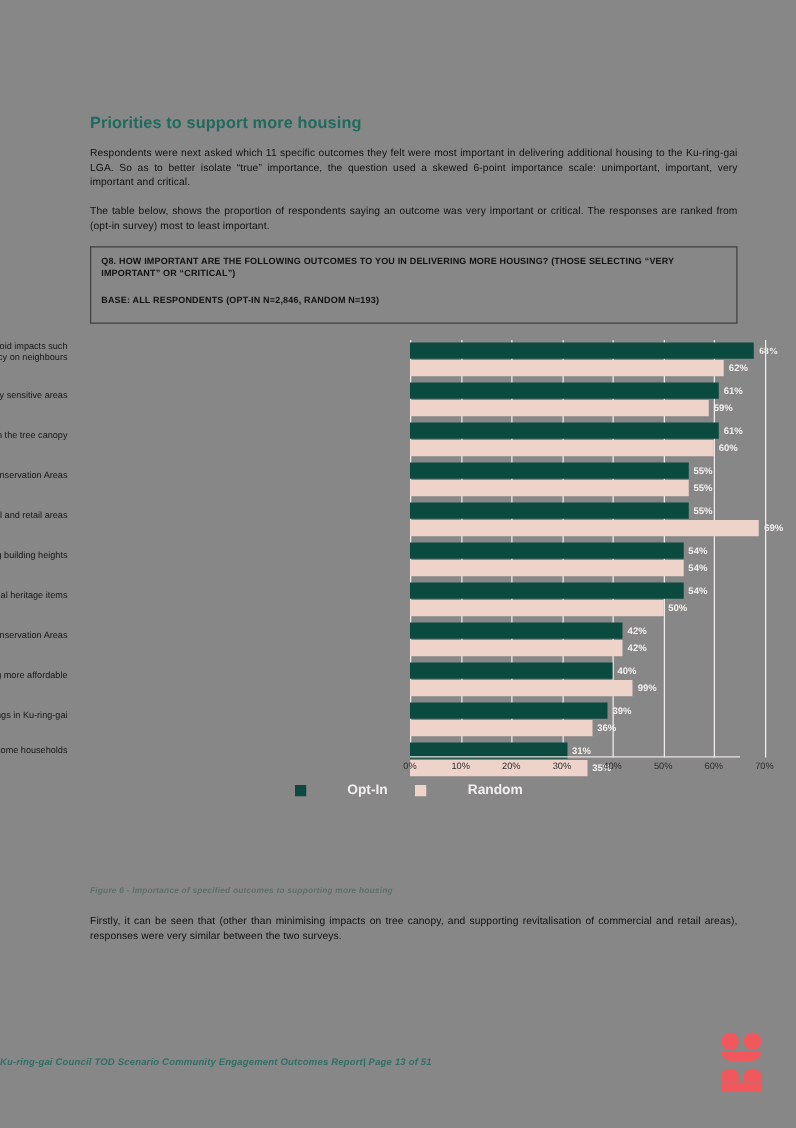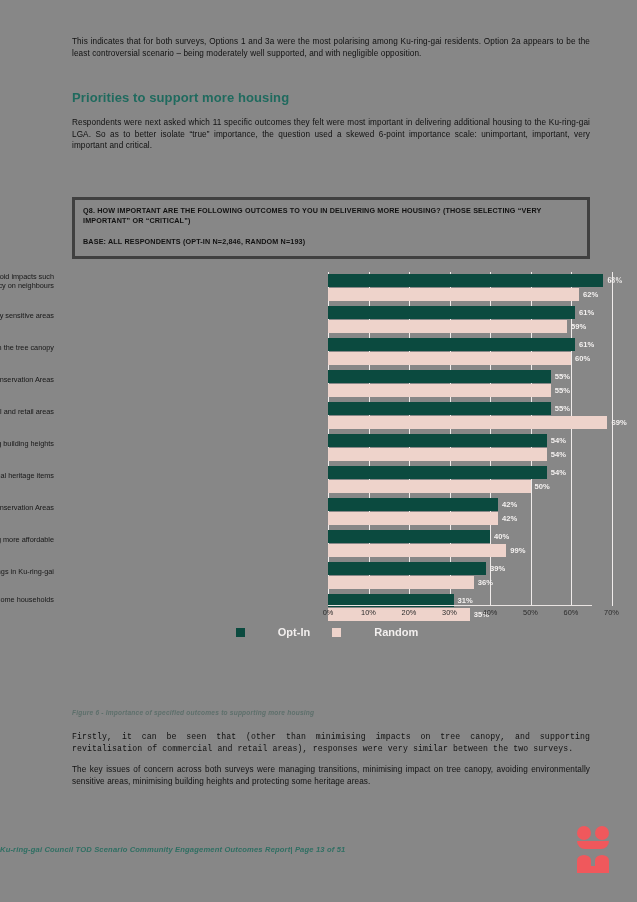--- a/index.html
+++ b/index.html
@@ -27,21 +27,21 @@
     font-size:13px;
     font-weight:bold;
     color:#1f6a5e;
     letter-spacing:0.1px;
   }
 
   
   .qbox{
     position:absolute;
     left:72px;top:197px;width:518px;height:62px;
-    border:3px solid #404040;
+    border:1px solid #404040;
     box-sizing:border-box;
     padding:6px 8px 0 8px;
   }
   .qbox .qtext{
     font-size:7.2px;
     font-weight:bold;
     line-height:10px;
     letter-spacing:0.15px;
     color:#111;
   }
@@ -131,26 +131,26 @@
     position:absolute;right:26px;top:826px;width:34px;height:46px;
   }
   .logo .dot{position:absolute;background:#f0585c;border-radius:50%;}
   .logo .arch{position:absolute;background:#f0585c;}
 </style>
 </head>
 <body>
 
 <div class="page">
 
-  <div class="para" style="left:72px;top:36px;width:518px;">This indicates that for both surveys, Options 1 and 3a were the most polarising among Ku-ring-gai residents. Option 2a appears to be the least controversial scenario – being moderately well supported, and with negligible opposition.</div>
 
   <h2 class="h2" style="left:72px;top:90px;margin:0;">Priorities to support more housing</h2>
 
   <div class="para" style="left:72px;top:117px;width:518px;">Respondents were next asked which 11 specific outcomes they felt were most important in delivering additional housing to the Ku-ring-gai LGA. So as to better isolate “true” importance, the question used a skewed 6-point importance scale: unimportant, important, very important and critical.</div>
 
+  <div class="para" style="left:72px;top:163px;width:518px;">The table below, shows the proportion of respondents saying an outcome was very important or critical. The responses are ranked from (opt-in survey) most to least important.</div>
 
   <div class="qbox">
     <div class="qtext">Q8. HOW IMPORTANT ARE THE FOLLOWING OUTCOMES TO YOU IN DELIVERING MORE HOUSING? (THOSE SELECTING “VERY IMPORTANT” OR “CRITICAL”)</div>
     <div class="qbase">BASE: ALL RESPONDENTS (OPT-IN N=2,846, RANDOM N=193)</div>
   </div>
 
   <div class="chart">
     <div class="plot">
       <div class="plotarea" id="plotarea">
           <div class="gridline" style="left: 0px;"></div>
@@ -258,23 +258,22 @@
         </div>
         <div class="legitem">
           <span class="swatch" style="background: rgb(238, 211, 203);"></span>
           <span class="legtext">Random</span>
         </div>
       </div>
   </div>
 
   <div class="caption">Figure 6 - Importance of specified outcomes to supporting more housing</div>
 
-  <div class="para" style="left:72px;top:731px;width:518px;font-family:Liberation Mono, monospace;">Firstly, it can be seen that (other than minimising impacts on tree canopy, and supporting revitalisation of commercial and retail areas), responses were very similar between the two surveys.</div>
-
-  <div class="para" style="left:72px;top:764px;width:518px;">The key issues of concern across both surveys were managing transitions, minimising impact on tree canopy, avoiding environmentally sensitive areas, minimising building heights and protecting some heritage areas.</div>
+  <div class="para" style="left:72px;top:731px;width:518px;">Firstly, it can be seen that (other than minimising impacts on tree canopy, and supporting revitalisation of commercial and retail areas), responses were very similar between the two surveys.</div>
+
 
   <div class="footer">Ku-ring-gai Council TOD Scenario Community Engagement Outcomes Report| Page 13 of 51</div>
 
   <div class="logo">
     <div class="dot" style="left:0;top:0;width:14px;height:14px;"></div>
     <div class="dot" style="left:18px;top:0;width:14px;height:14px;"></div>
     <div class="arch" style="left:0;top:15px;width:32px;height:8px;border-radius:0 0 16px 16px;"></div>
     <div class="dot" style="left:0;top:29px;width:14px;height:11px;border-radius:50% 50% 0 0;"></div>
     <div class="dot" style="left:18px;top:29px;width:14px;height:11px;border-radius:50% 50% 0 0;"></div>
     <div class="arch" style="left:0;top:40px;width:32px;height:7px;"></div>

